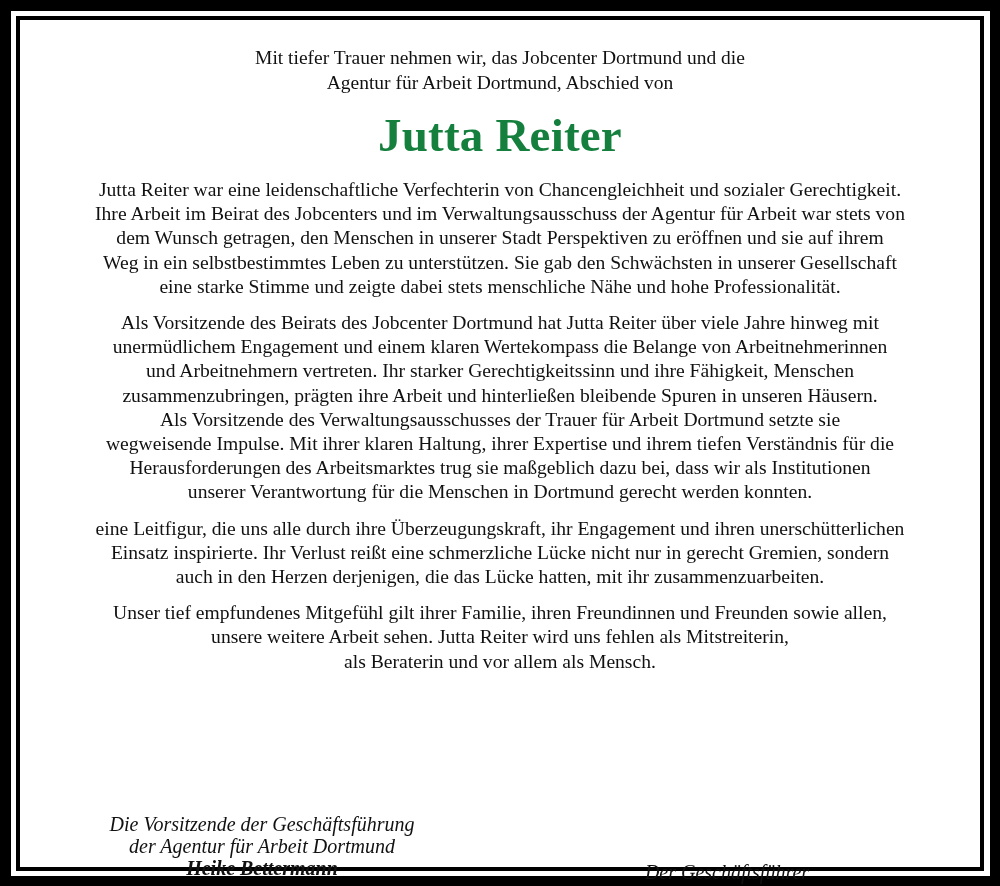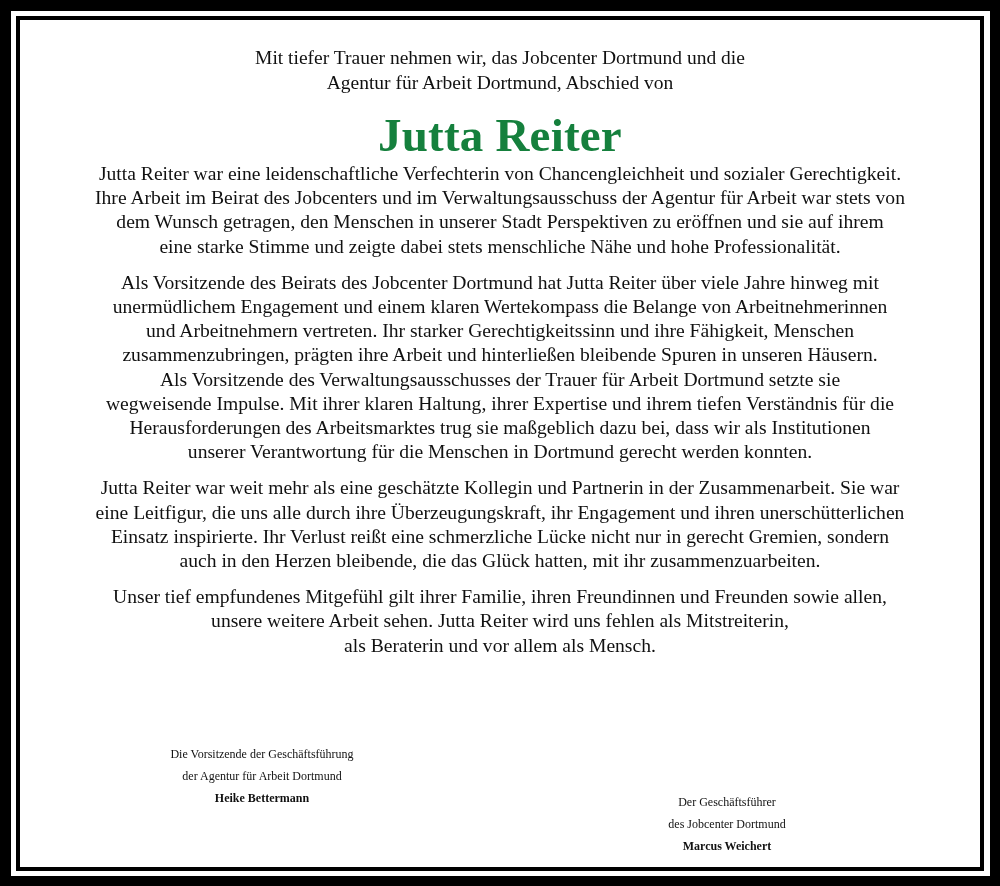--- a/index.html
+++ b/index.html
@@ -47,32 +47,33 @@
       top: 107px;
       font-size: 47px;
       line-height: 56px;
       font-weight: bold;
       letter-spacing: 0.2px;
       color: #15803d;
     }
     .body {
       position: absolute;
       left: 28px; width: 944px;
-      top: 162px;
+      top: 178px;
       font-size: 19.6px;
       line-height: 24.2px;
     }
     .para { margin-bottom: 12px; }
     .para .line { display: block; white-space: nowrap; }
     .sig {
       position: absolute;
-      top: 743px;
-      font-size: 12px;
+      top: 813px;
+      font-size: 20px;
       line-height: 22px;
       text-align: center;
+      font-style: italic;
     }
     .sig .line { display: block; white-space: nowrap; }
     .sig .sig-name { font-weight: bold; }
     .sig-left { left: 102px; width: 320px; }
     .sig-right { left: 567px; width: 320px; margin-top: 48px; }
   </style>
 </head>
 <body>
 
 <div class="frame-outer"></div>
@@ -85,37 +86,37 @@
     <span class="line">Agentur für Arbeit Dortmund, Abschied von</span>
   </div>
 
   <div class="name">Jutta Reiter</div>
 
   <div class="body">
     <div class="para">
       <span class="line">Jutta Reiter war eine leidenschaftliche Verfechterin von Chancengleichheit und sozialer Gerechtigkeit.</span>
       <span class="line">Ihre Arbeit im Beirat des Jobcenters und im Verwaltungsausschuss der Agentur für Arbeit war stets von</span>
       <span class="line">dem Wunsch getragen, den Menschen in unserer Stadt Perspektiven zu eröffnen und sie auf ihrem</span>
+      <span class="line">Weg in ein selbstbestimmtes Leben zu unterstützen. Sie gab den Schwächsten in unserer Gesellschaft</span>
       <span class="line">eine starke Stimme und zeigte dabei stets menschliche Nähe und hohe Professionalität.</span>
     </div>
     <div class="para">
       <span class="line">Als Vorsitzende des Beirats des Jobcenter Dortmund hat Jutta Reiter über viele Jahre hinweg mit</span>
       <span class="line">unermüdlichem Engagement und einem klaren Wertekompass die Belange von Arbeitnehmerinnen</span>
       <span class="line">und Arbeitnehmern vertreten. Ihr starker Gerechtigkeitssinn und ihre Fähigkeit, Menschen</span>
       <span class="line">zusammenzubringen, prägten ihre Arbeit und hinterließen bleibende Spuren in unseren Häusern.</span>
       <span class="line">Als Vorsitzende des Verwaltungsausschusses der Trauer für Arbeit Dortmund setzte sie</span>
       <span class="line">wegweisende Impulse. Mit ihrer klaren Haltung, ihrer Expertise und ihrem tiefen Verständnis für die</span>
       <span class="line">Herausforderungen des Arbeitsmarktes trug sie maßgeblich dazu bei, dass wir als Institutionen</span>
       <span class="line">unserer Verantwortung für die Menschen in Dortmund gerecht werden konnten.</span>
     </div>
     <div class="para">
-      <span class="line">Jutta Reiter war weit mehr als eine geschätzte Kollegin und Partnerin in der Zusammenarbeit. Sie war</span>
       <span class="line">eine Leitfigur, die uns alle durch ihre Überzeugungskraft, ihr Engagement und ihren unerschütterlichen</span>
       <span class="line">Einsatz inspirierte. Ihr Verlust reißt eine schmerzliche Lücke nicht nur in gerecht Gremien, sondern</span>
-      <span class="line">auch in den Herzen bleibende, die das Glück hatten, mit ihr zusammenzuarbeiten.</span>
+      <span class="line">auch in den Herzen derjenigen, die das Lücke hatten, mit ihr zusammenzuarbeiten.</span>
     </div>
     <div class="para">
       <span class="line">Unser tief empfundenes Mitgefühl gilt ihrer Familie, ihren Freundinnen und Freunden sowie allen,</span>
       <span class="line">unsere weitere Arbeit sehen. Jutta Reiter wird uns fehlen als Mitstreiterin,</span>
       <span class="line">als Beraterin und vor allem als Mensch.</span>
     </div>
   </div>
 
   <div class="sig sig-left">
     <span class="line">Die Vorsitzende der Geschäftsführung</span>

